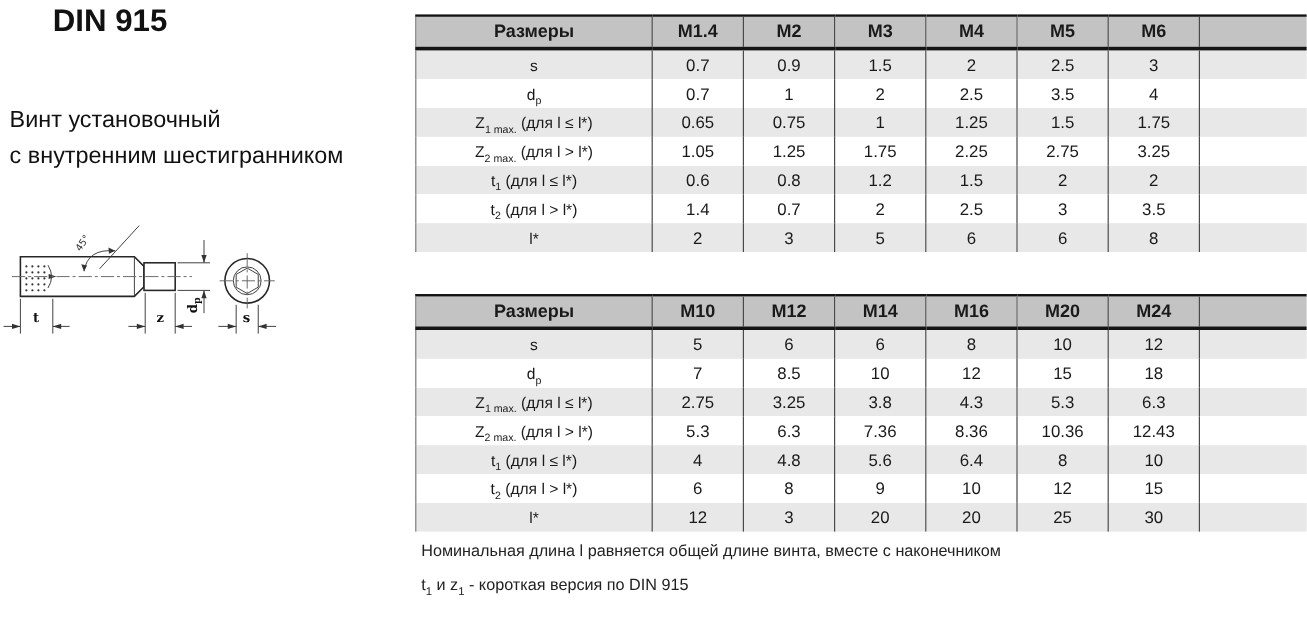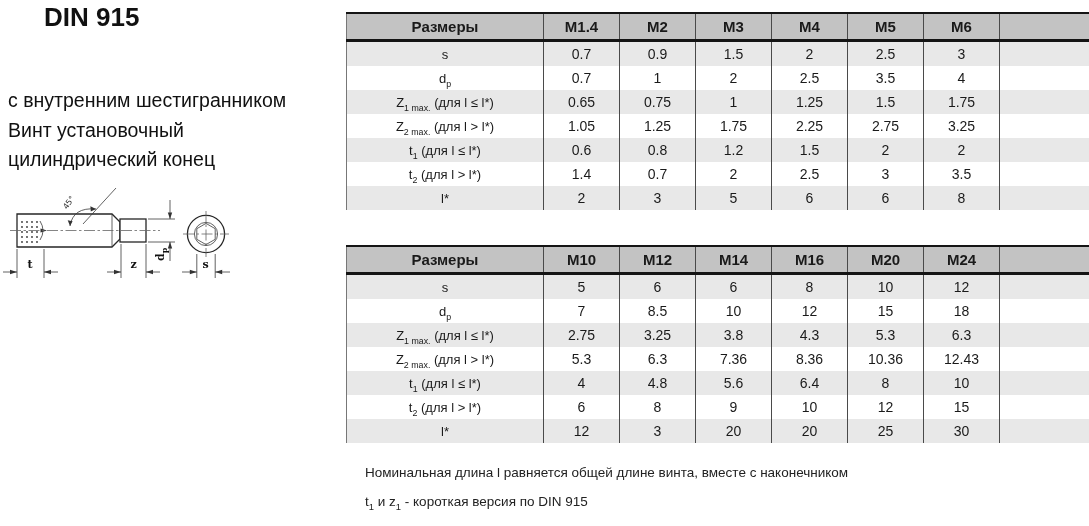--- a/index.html
+++ b/index.html
@@ -25,21 +25,21 @@
              border-bottom:3px solid var(--border-dark,#141414);}
   .dim-table th + th,.dim-table td + td{border-left:1px solid var(--divider,#4a4a4a);}
   .dim-table tbody tr:nth-child(odd) td{background:var(--row-alt-bg,#e8e8e8);}
   .dim-table td{font-size:14px;background:var(--row-bg,#fff);}
   .dim-table td.lbl{font-size:13px;}
   .dim-table sub{font-size:68%;line-height:0;}
   #table1{top:12px;}
   #table2{top:245px;}
 
   
-  .note{position:absolute;left:347px;color:#222;margin:18px;
+  .note{position:absolute;left:347px;color:#222;margin:4px;
         font:400 13.5px "Liberation Sans",sans-serif;}
   .note sub{font-size:70%;line-height:0;}
   #note1{top:447px;}
   #note2{top:476px;}
   #note3{top:495px;}
 
   
   .obj{stroke:#262626;stroke-width:1.3;fill:#fff;}
   .thin{stroke:#3a3a3a;stroke-width:0.8;fill:none;}
   .cline{stroke:#666;stroke-width:0.8;fill:none;stroke-dasharray:11 2.5 2.5 2.5;}
@@ -50,23 +50,22 @@
 </head>
 <body>
 
 <div class="page">
 
   <div class="brand">
     <div>DIN 915</div>
   </div>
 
   <div class="desc">
+    <div>Винт установочный</div>
     <div>с внутренним шестигранником</div>
-    <div>Винт установочный</div>
-    <div>цилиндрический конец</div>
   </div>
 
   <div class="drawing">
     <svg width="250" height="135" viewBox="0 0 250 135">
       <defs>
         <pattern id="dots" width="5" height="5" patternUnits="userSpaceOnUse">
           <circle cx="2" cy="2" r="0.9" fill="#333"></circle>
         </pattern>
       </defs>
 

